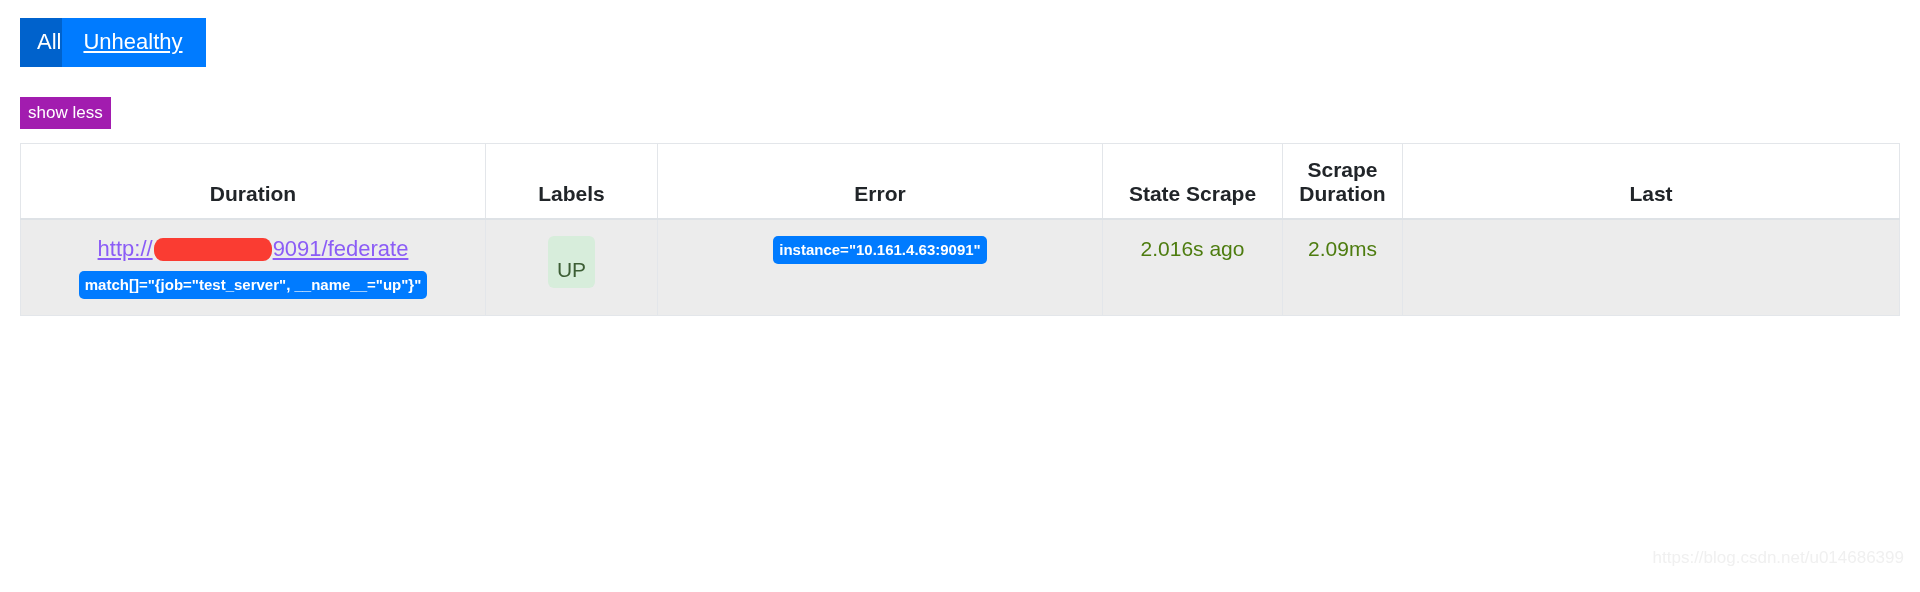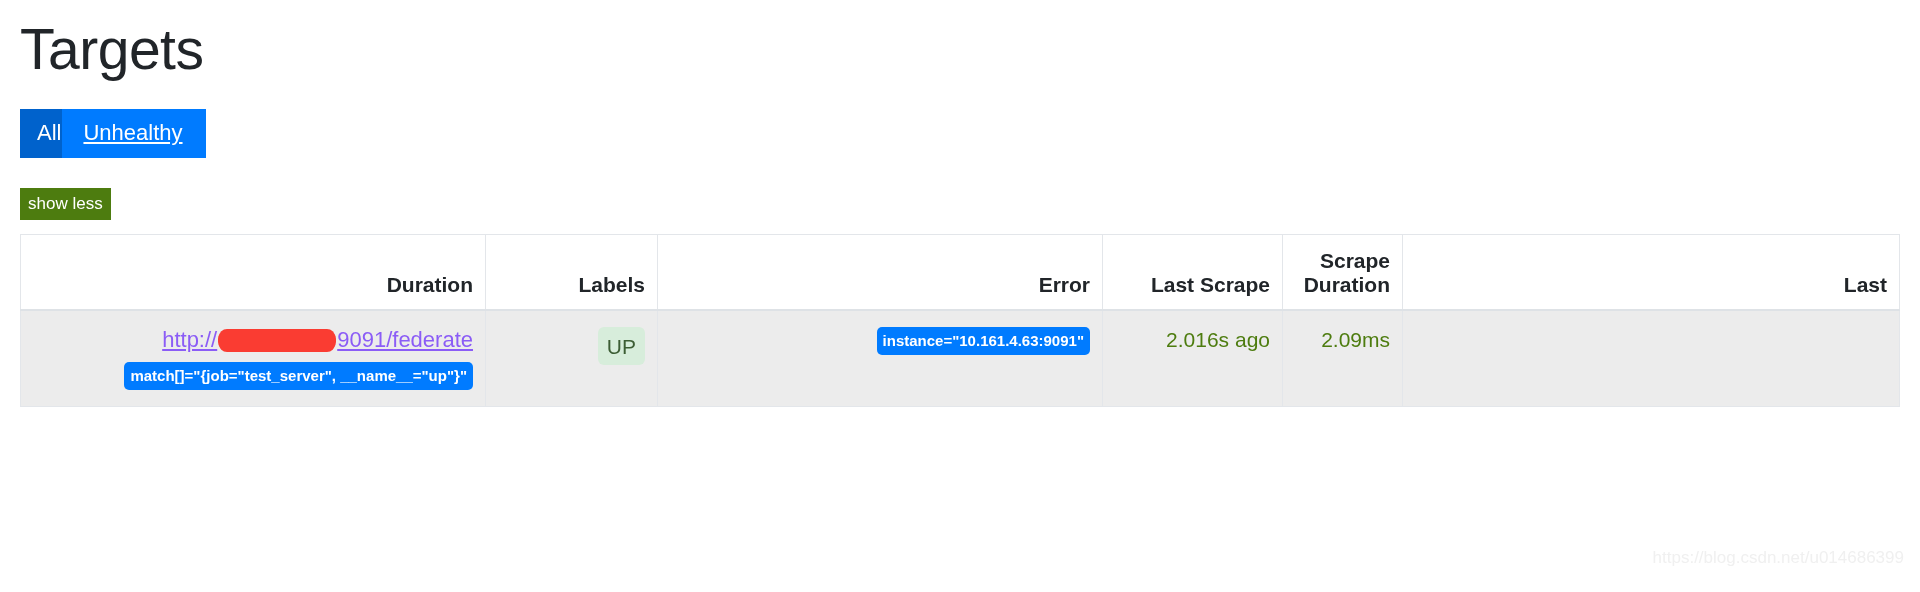--- a/index.html
+++ b/index.html
@@ -64,42 +64,42 @@
     gap: 10px;
   }
   .job-title {
     color: #007bff;
     font-size: 28px;
     font-weight: bold;
     line-height: 1;
     letter-spacing: -0.2px;
   }
   .show-less-btn {
-    background: #4d7c0f;
+    background: #a21caf;
     color: #ffffff;
     border: 0;
     font-family: "Liberation Sans", sans-serif;
     font-size: 17px;
     line-height: 1;
     padding: 7px 8px 8px 8px;
     cursor: pointer;
   }
 
   
   table.targets {
     border-collapse: collapse;
     width: 1880px;
     table-layout: fixed;
     font-size: 21px;
   }
   table.targets th,
   table.targets td {
     border: 1px solid #e3e6ea;
     vertical-align: bottom;
-    text-align: right;
+    text-align: center;
   }
   table.targets thead th {
     font-weight: bold;
     padding: 14px 12px 12px 12px;
     height: 66px;
     box-sizing: border-box;
     background: #ffffff;
     color: #212529;
   }
   table.targets tbody td {
@@ -152,21 +152,21 @@
     margin-top: 10px;
   }
 
   
   .state-badge {
     display: inline-block;
     background: #d7eddb;
     color: #3c5d34;
     font-size: 21px;
     line-height: 1;
-    padding: 9px 9px 8px 9px;
+    padding: 23px 9px 8px 9px;
     border-radius: 6px;
   }
 
   
   .cell-value {
     font-size: 21px;
     line-height: 1.2;
     color: #4d7c0f;
   }
 
@@ -180,21 +180,20 @@
     font-family: "Liberation Sans", sans-serif;
     white-space: nowrap;
     user-select: none;
   }
 </style>
 </head>
 <body>
 
 <div class="page">
 
-  <h1 class="page-title">Targets</h1>
 
   <div class="btn-group">
     <button class="btn btn-all">All</button>
     <button class="btn btn-unhealthy">Unhealthy</button>
   </div>
 
   <div class="job-heading">
     <button class="show-less-btn">show less</button>
   </div>
 
@@ -205,21 +204,21 @@
       <col class="col-labels">
       <col class="col-lastscrape">
       <col class="col-duration">
       <col class="col-error">
     </colgroup>
     <thead>
       <tr>
         <th>Duration</th>
         <th>Labels</th>
         <th>Error</th>
-        <th>Last Scrape</th>
+        <th>State Scrape</th>
         <th>Scrape Duration</th>
         <th>Last</th>
       </tr>
     </thead>
     <tbody>
       <tr>
 
         <td>
           <a class="endpoint-link"><span>http://</span><span class="redaction"></span><span>9091/federate</span></a>
           <div class="endpoint-params">

